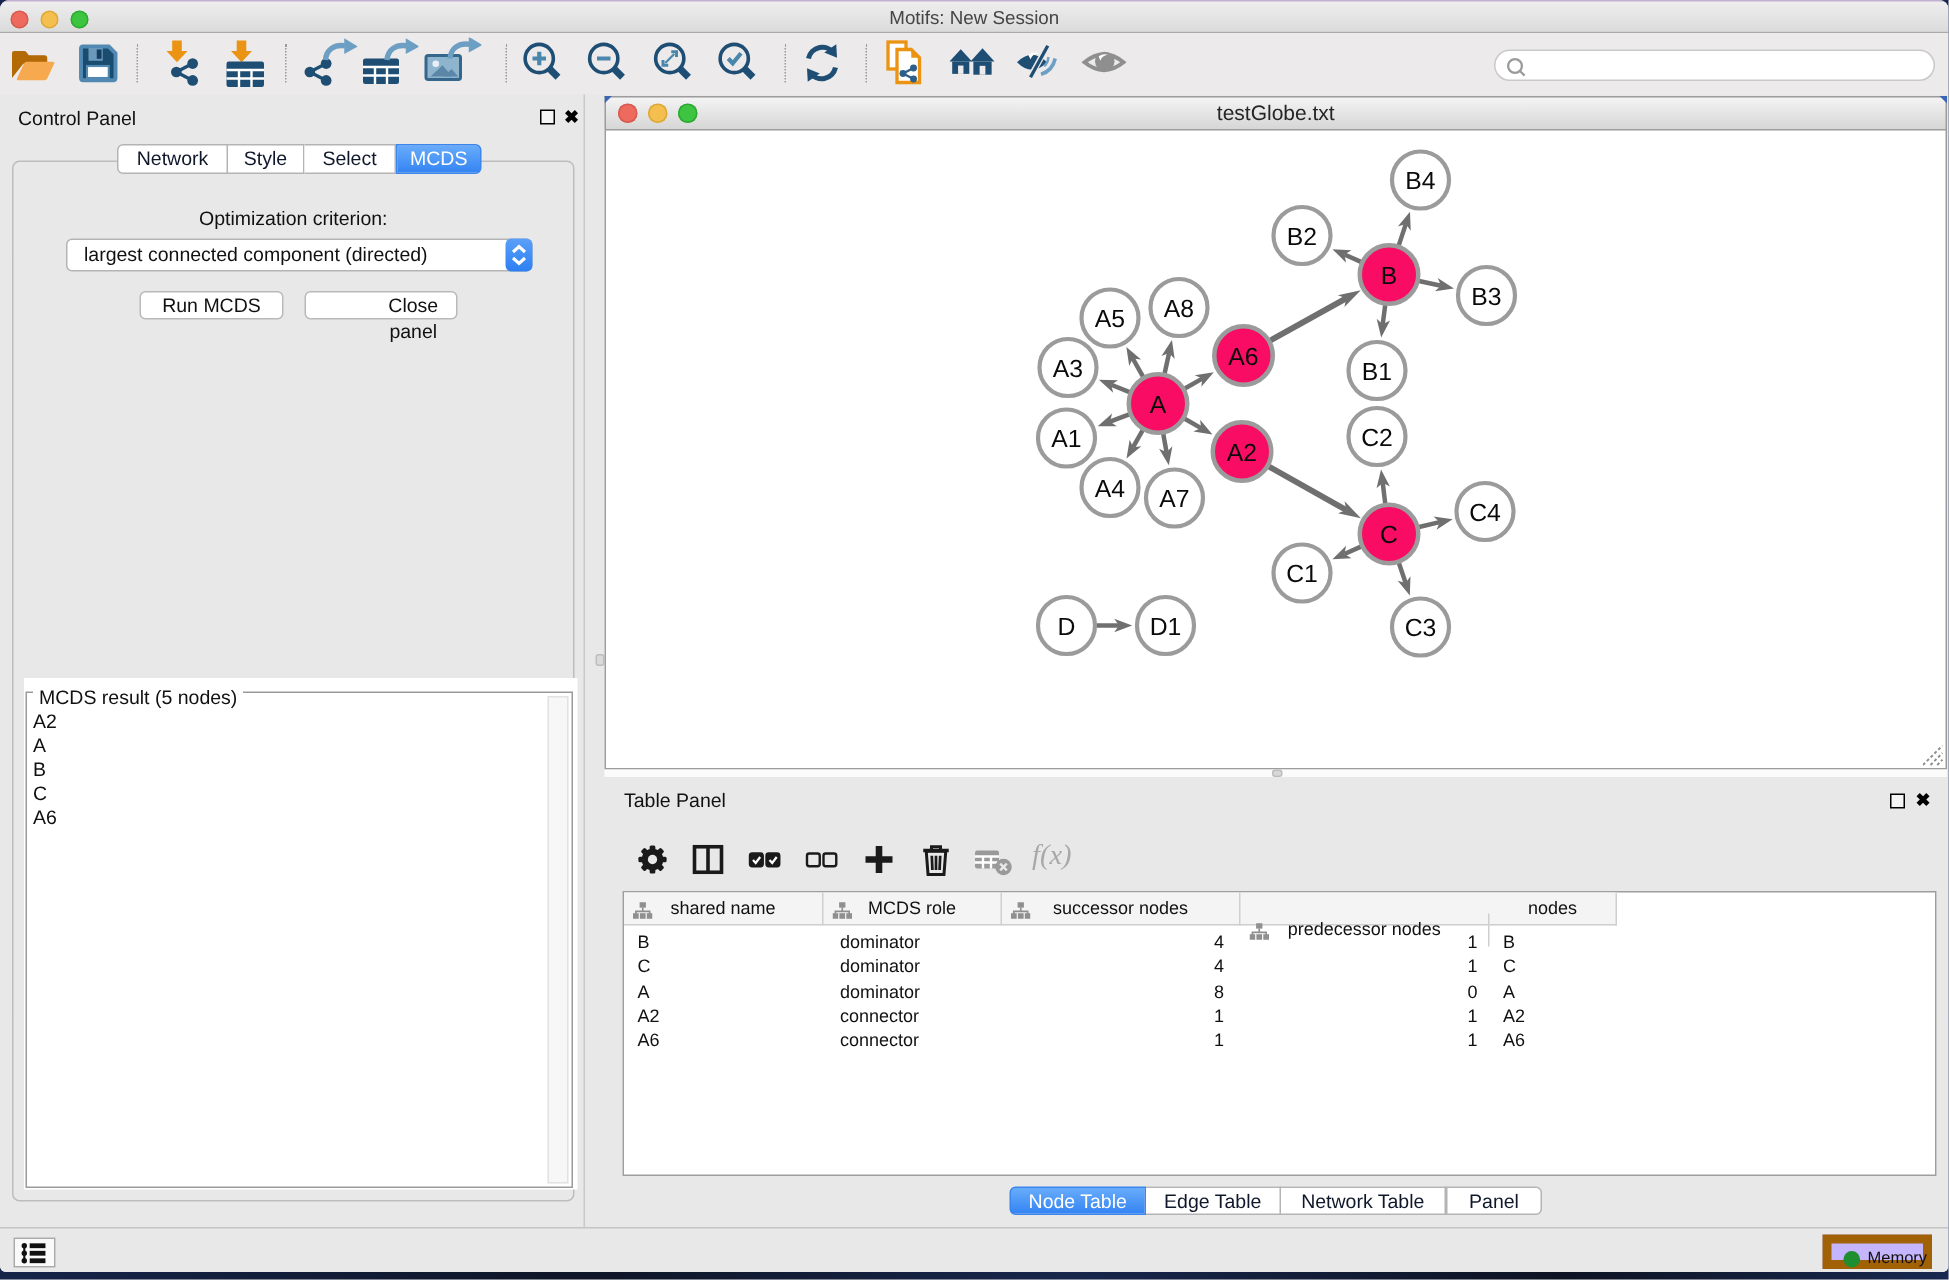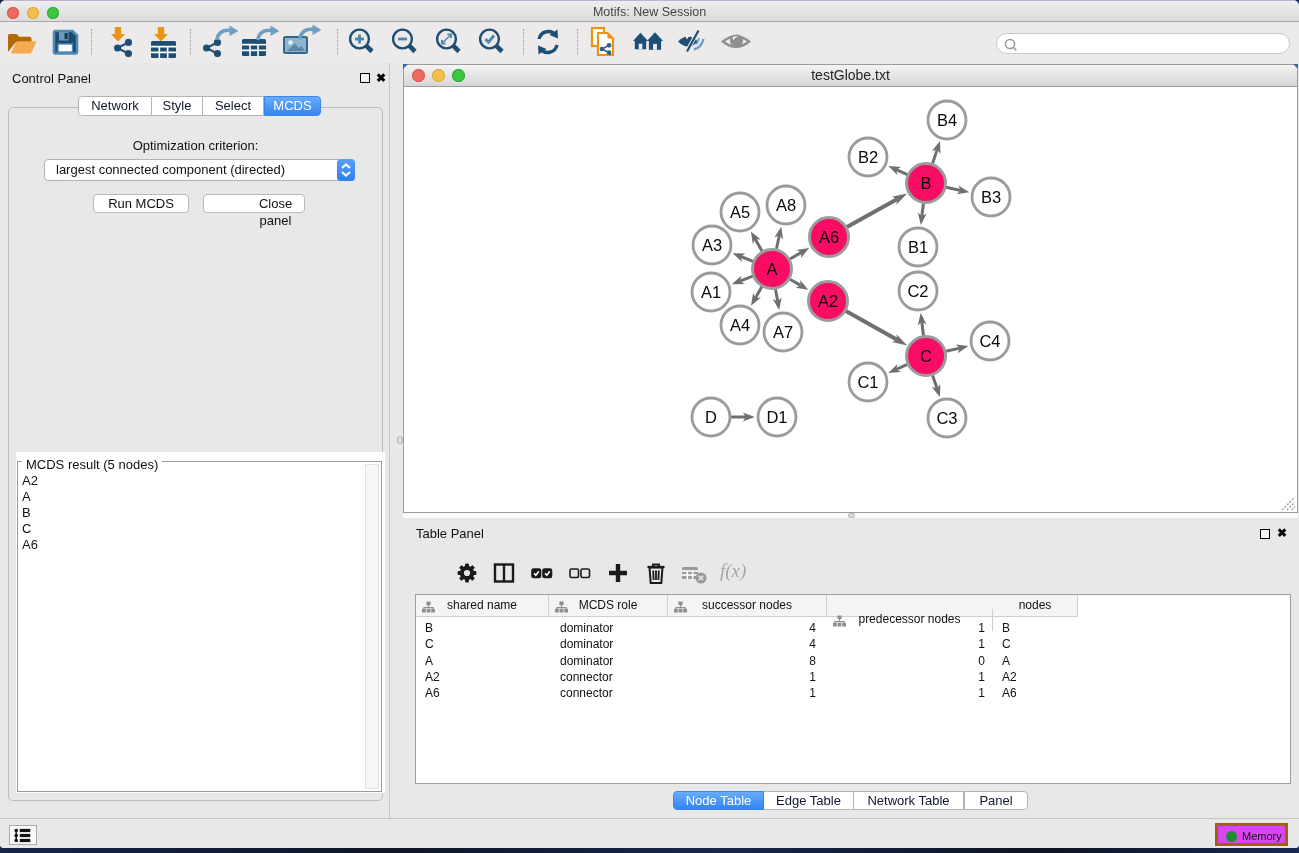--- a/index.html
+++ b/index.html
@@ -56,36 +56,36 @@
 #iframe1 .t2 { left:28px; top:4px; background:#f5bf4f; box-shadow:inset 0 0 0 1px #dba93a; }
 #iframe1 .t3 { left:48px; top:4px; background:#3dc441; box-shadow:inset 0 0 0 1px #2fa834; }
 #canvas1 { position:absolute; left:0; top:22px; width:895px; height:427px; background:#fff;
   border:1px solid #9c9c9c; }
 #dstrip { position:absolute; left:12px; top:450px; width:895px; height:5px; background:#fbfbfb; }
 #dthumb { position:absolute; left:445px; top:0px; width:7px; height:5px; background:#d7d7d7;
   border:1px solid #bdbdbd; border-radius:2px; }
 #vthumb { position:absolute; left:6px; top:373px; width:6px; height:8px; background:#dadada;
   border:1px solid #bdbdbd; border-radius:2px; }
 #tpanel { position:absolute; left:391px; top:518px; width:908px; height:300px; background:#e9e8e8; }
-#ttoolbar { position:absolute; left:0px; top:41px; height:28px; width:420px;margin-left:32px; }
+#ttoolbar { position:absolute; left:0px; top:41px; height:28px; width:420px; }
 #tablebox { position:absolute; left:24px; top:76px; width:876px; height:190px; background:#fff;
   border:1px solid #9e9e9e; }
 .thead { position:absolute; left:0; top:0; height:22px; background:#f4f4f4;
   border-bottom:1px solid #cfcfcf; }
 .thcell { position:absolute; top:0; height:22px; border-right:1px solid #cfcfcf;
   font-size:12px; color:#111; text-align:center; line-height:21px; }
 .trow { position:absolute; left:0; top:22px; width:100%; font-size:12px; color:#111; }
 #btabs { position:absolute; left:282px; top:273px; height:19px; }
 #btabs .tab { height:19px; line-height:17px; }
 #statusbar { position:absolute; left:0; top:818px; width:1299px; height:30px; background:#e9e8e8;
   border-top:1px solid #c4c4c4; }
 #listbtn { position:absolute; left:9px; top:6px; width:28px; height:20px; background:#fafafa;
   border:1px solid #a9a9a9; }
-#membtn { position:absolute; left:1215px; top:4px; width:73px; height:23px; background:#d946ef;
-  border:3px solid #a16207; font-size:11px; color:#111; line-height:21px; }
+#membtn { position:absolute; left:1215px; top:4px; width:73px; height:23px; background:#c4b5fd;
+  border:6px solid #a16207; font-size:11px; color:#111; line-height:21px; }
 #membtn .dot { position:absolute; left:8px; top:5px; width:11px; height:11px; border-radius:50%;
   background:#1e8e2e; }
 #membtn .mtext { position:absolute; left:24px; top:0px; }
 </style>
 </head>
 <body>
 <div id="win">
   <div id="titlebar">
     <div class="tl t1"></div>
       <div class="tl t2"></div>

